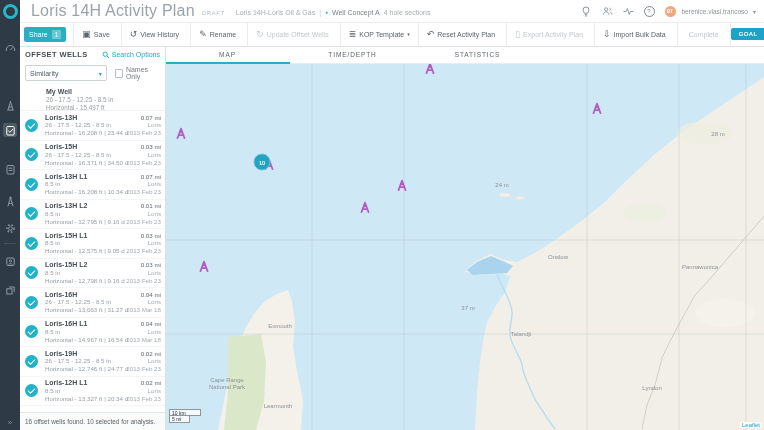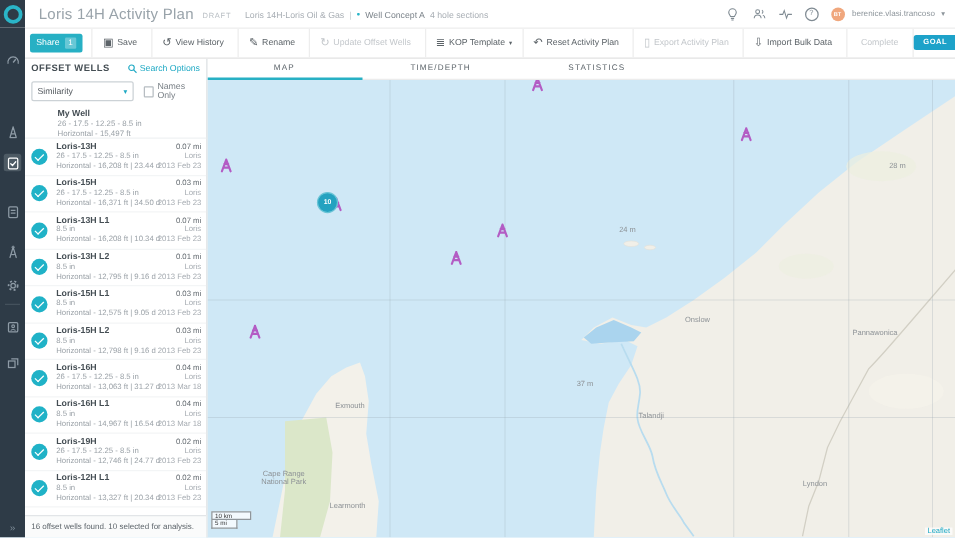--- a/index.html
+++ b/index.html
@@ -3,21 +3,21 @@
 <meta charset="utf-8">
 <style>
   html,body{margin:0;padding:0;}
   body{width:764px;height:430px;overflow:hidden;font-family:"Liberation Sans",sans-serif;background:#fff;position:relative;}
   .app{position:absolute;inset:0;}
 
   
   .header{position:absolute;left:0;top:0;right:0;height:22px;background:#fff;border-bottom:1px solid #ededed;display:flex;align-items:center;z-index:5;}
   .logo{width:20px;height:22px;background:#2e3b47;display:flex;align-items:center;justify-content:center;flex-shrink:0;}
   .logo-ring{width:9px;height:9px;border:3px solid #2ab5c8;border-radius:50%;}
-  .app-title{margin-left:11px;font-size:12px;font-weight:400;color:#99a3aa;letter-spacing:.2px;white-space:nowrap;}
+  .app-title{margin-left:11px;font-size:16px;font-weight:400;color:#99a3aa;letter-spacing:.2px;white-space:nowrap;}
   .draft{font-size:6px;color:#b8bec3;margin-left:7px;letter-spacing:.6px;margin-top:3px;}
   .crumb{font-size:7px;color:#a8aeb4;margin-left:11px;display:flex;align-items:center;gap:4px;margin-top:2px;white-space:nowrap;}
   .crumb .sep{color:#c6cbd0;}
   .crumb .dot{color:#2ab5c8;font-size:5px;}
   .crumb .concept{color:#7b838a;}
   .header-right{margin-left:auto;display:flex;align-items:center;gap:10px;padding-right:8px;}
   .hicon{width:11px;height:11px;display:flex;align-items:center;justify-content:center;color:#7f8a92;}
   .hicon svg{display:block;}
   .help-icon{width:9px;height:9px;border:1px solid #7f8a92;border-radius:50%;font-size:6px;color:#7f8a92;display:flex;align-items:center;justify-content:center;}
   .avatar{width:11px;height:11px;border-radius:50%;background:#f0a77d;color:#fff;font-size:4.5px;font-weight:bold;display:flex;align-items:center;justify-content:center;}
@@ -41,21 +41,21 @@
   
   .rail{position:absolute;left:0;top:22px;bottom:0;width:20px;background:#2e3b47;z-index:6;}
   .rail-item{position:absolute;left:0;width:20px;height:22px;display:flex;align-items:center;justify-content:center;cursor:pointer;}
   .rail-item svg{display:block;}
   .rail-item.active{left:3px;width:14px;height:14px;background:#4d5a64;border-radius:2px;}
   .rail-divider{position:absolute;left:4px;width:12px;height:1px;background:#44515c;}
   .rail-expand{position:absolute;left:0;bottom:3px;width:20px;text-align:center;color:#7f8d98;font-size:8px;cursor:pointer;}
 
   
   .panel{position:absolute;left:20px;top:46px;bottom:0;width:145px;background:#fff;border-right:1px solid #dde1e4;z-index:3;}
-  .panel-header{position:absolute;top:4px;left:5px;right:5px;display:flex;justify-content:space-between;align-items:flex-end;}
+  .panel-header{position:absolute;top:4px;left:5px;right:5px;display:flex;justify-content:space-between;align-items:center;}
   .panel-title{font-size:7.5px;font-weight:bold;color:#454e54;letter-spacing:.4px;}
   .search-options{font-size:7px;color:#1fa9c4;display:flex;gap:2px;align-items:center;cursor:pointer;}
   .panel-controls{position:absolute;top:17px;left:5px;right:5px;height:20px;display:flex;align-items:center;}
   .similarity{width:80px;height:14px;border:1px solid #ccd2d6;border-radius:2px;font-size:7px;color:#555b60;display:flex;align-items:center;padding:0 4px;justify-content:space-between;cursor:pointer;background:#fff;}
   .similarity .scaret{color:#1fa9c4;font-size:6px;}
   .names-only{margin-left:8px;display:flex;gap:3px;align-items:center;font-size:7px;color:#7a8187;cursor:pointer;}
   .checkbox{width:7px;height:7px;border:1px solid #b7bdc2;border-radius:1px;background:#fff;}
   .my-well{position:absolute;top:42px;left:26px;right:4px;line-height:8px;}
   .my-well .mw-name{display:block;font-size:7px;font-weight:bold;color:#454e54;}
   .my-well .mw-sub{display:block;font-size:6.3px;color:#9aa1a7;}

